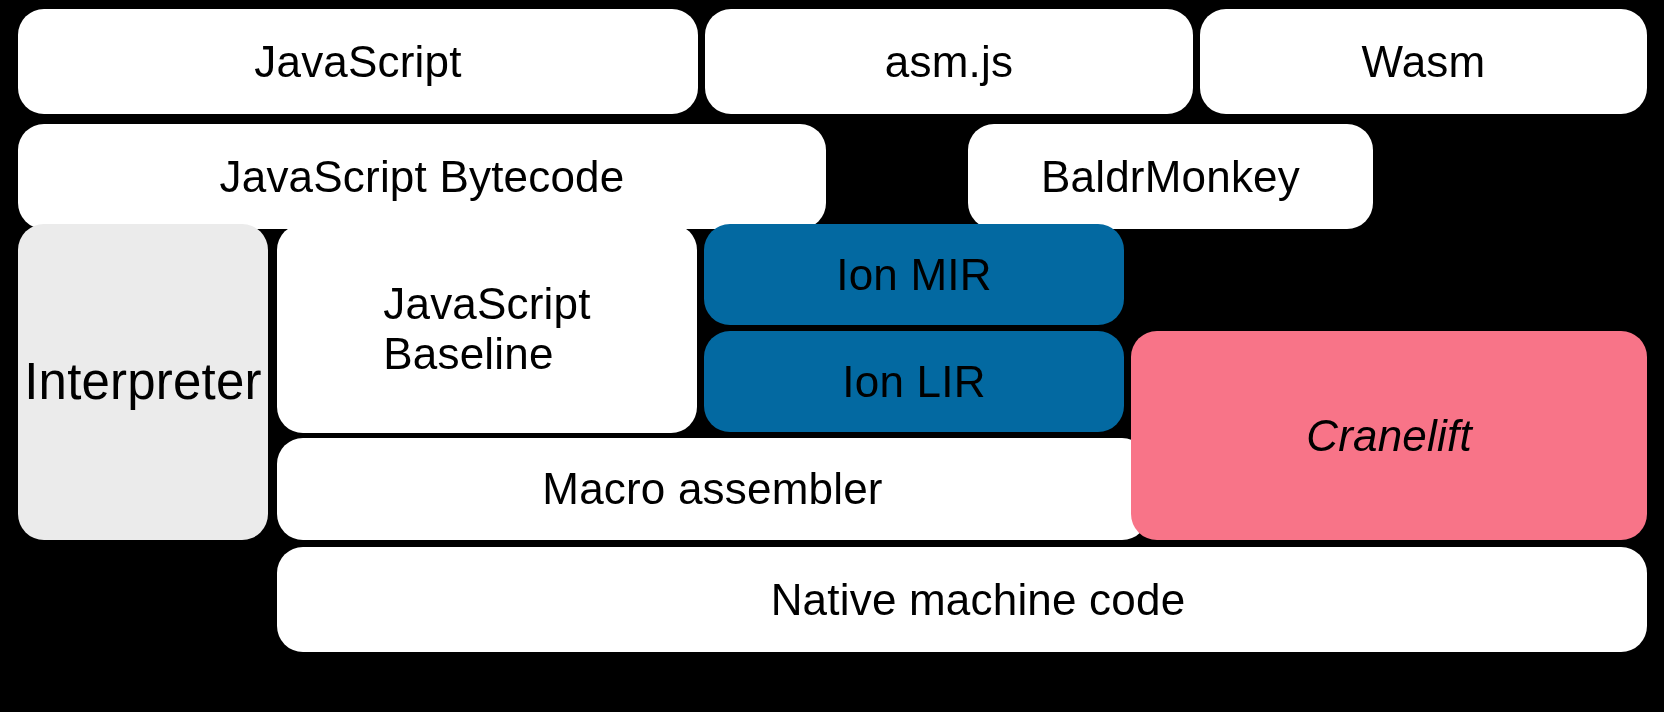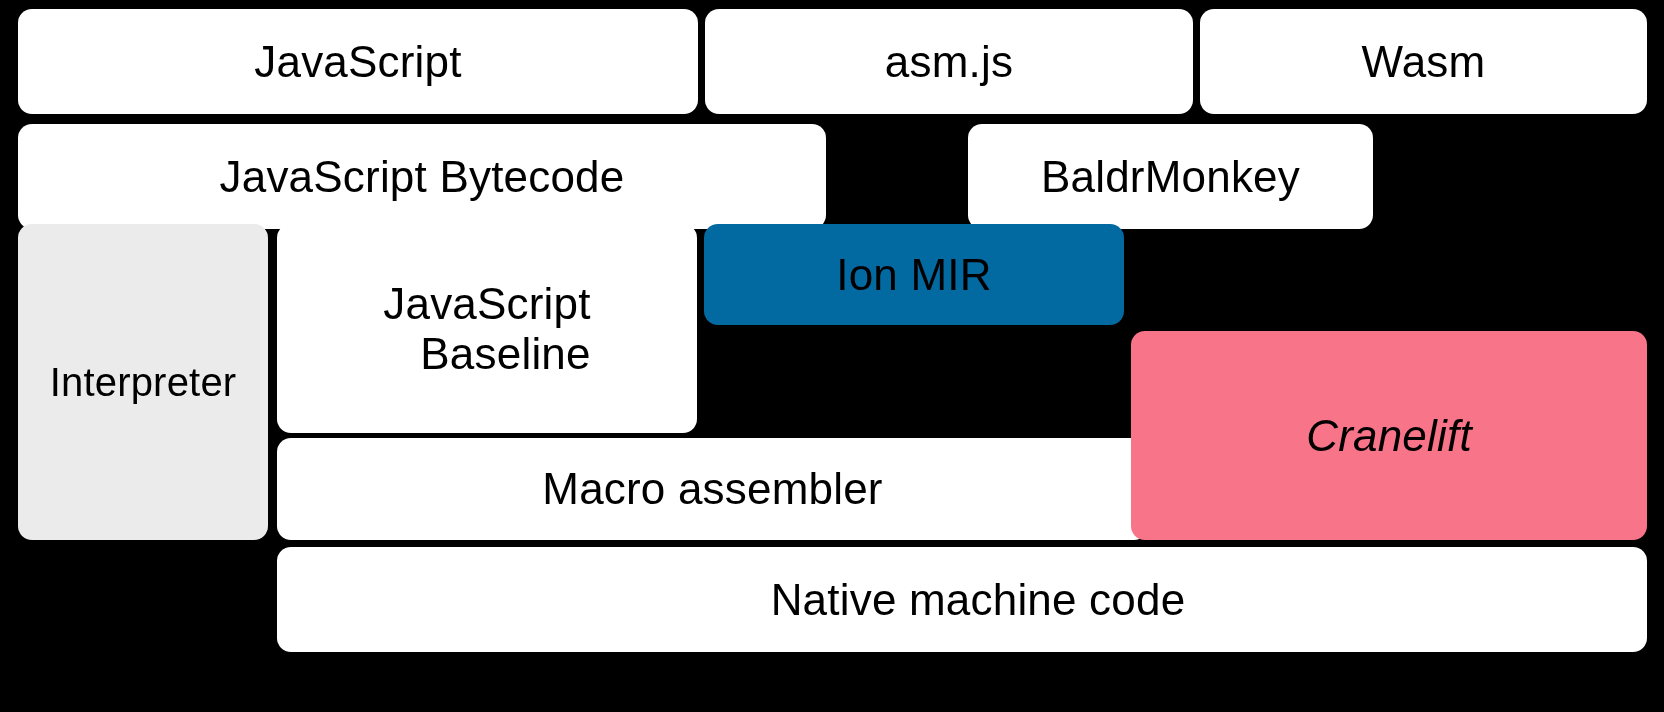--- a/index.html
+++ b/index.html
@@ -11,25 +11,25 @@
     position: relative;
     width: 1664px;
     height: 712px;
     background: #000000;
     overflow: hidden;
     font-family: "Liberation Sans", sans-serif;
   }
   .node {
     position: absolute;
     box-sizing: border-box;
-    border-radius: 14px;
+    border-radius: 26px;
     display: flex;
     align-items: center;
     justify-content: center;
-    text-align: right;
+    text-align: left;
     color: #000000;
     font-size: 44px;
     font-weight: 400;
     line-height: 1.12;
     letter-spacing: 0.2px;
     white-space: pre-line;
     user-select: none;
   }
   .fill-white { background: #ffffff; }
   .fill-gray  { background: #ebebeb; }
@@ -39,21 +39,21 @@
   
   #n-javascript      { left: 18px;   top: 9px;   width: 680px; height: 105px; }
   #n-asmjs           { left: 705px;  top: 9px;   width: 488px; height: 105px; }
   #n-wasm            { left: 1200px; top: 9px;   width: 447px; height: 105px; }
 
   
   #n-js-bytecode     { left: 18px;   top: 124px; width: 808px; height: 105px; }
   #n-baldrmonkey     { left: 925px;  top: 124px; width: 405px; height: 105px; margin-left: 43px; }
 
   
-  #n-interpreter     { left: 18px;   top: 224px; width: 250px; height: 316px; font-size: 40px; }
+  #n-interpreter     { left: 18px;   top: 224px; width: 250px; height: 316px; font-size: 51px; }
   #n-js-baseline     { left: 277px;  top: 224px; width: 420px; height: 209px; }
   #n-ion-mir         { left: 704px;  top: 224px; width: 420px; height: 101px; }
   #n-ion-lir         { left: 704px;  top: 331px; width: 420px; height: 101px; }
   #n-macro-assembler { left: 277px;  top: 438px; width: 871px; height: 102px; }
   #n-cranelift       { left: 1131px; top: 331px; width: 516px; height: 209px; font-style: italic; }
 
   
   #n-native-code     { left: 277px;  top: 547px; width: 1370px; height: 105px; padding-left: 32px; }
 </style>
 </head>
@@ -71,20 +71,21 @@
 
   <div class="node fill-white" id="n-baldrmonkey">BaldrMonkey</div>
 
   <div class="node fill-gray" id="n-interpreter">Interpreter</div>
 
   <div class="node fill-white" id="n-js-baseline">JavaScript
 Baseline</div>
 
   <div class="node fill-green" id="n-ion-mir">Ion MIR</div>
 
+  <div class="node fill-green" id="n-ion-lir">Ion LIR</div>
 
   <div class="node fill-white" id="n-macro-assembler">Macro assembler</div>
 
   <div class="node fill-pink" id="n-cranelift">Cranelift</div>
 
   <div class="node fill-white" id="n-native-code">Native machine code</div>
 
 </div>
 
 </body></html>

